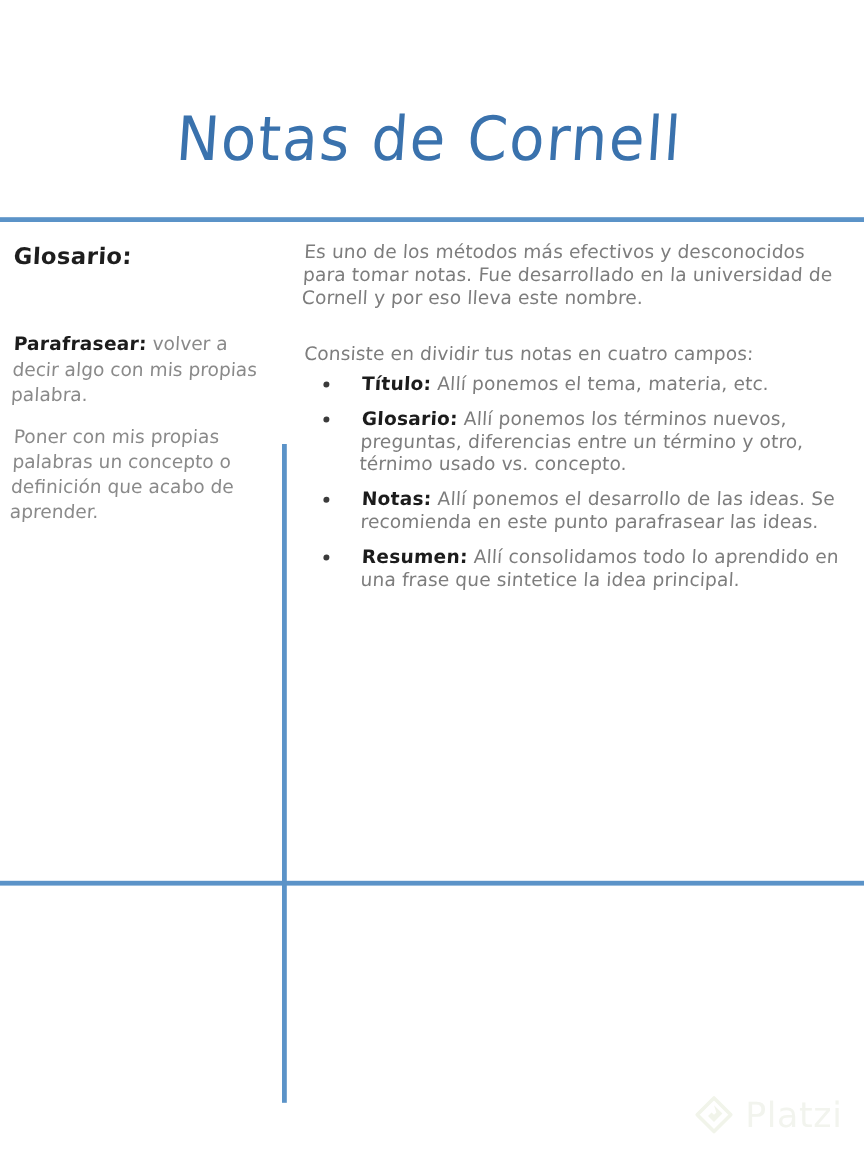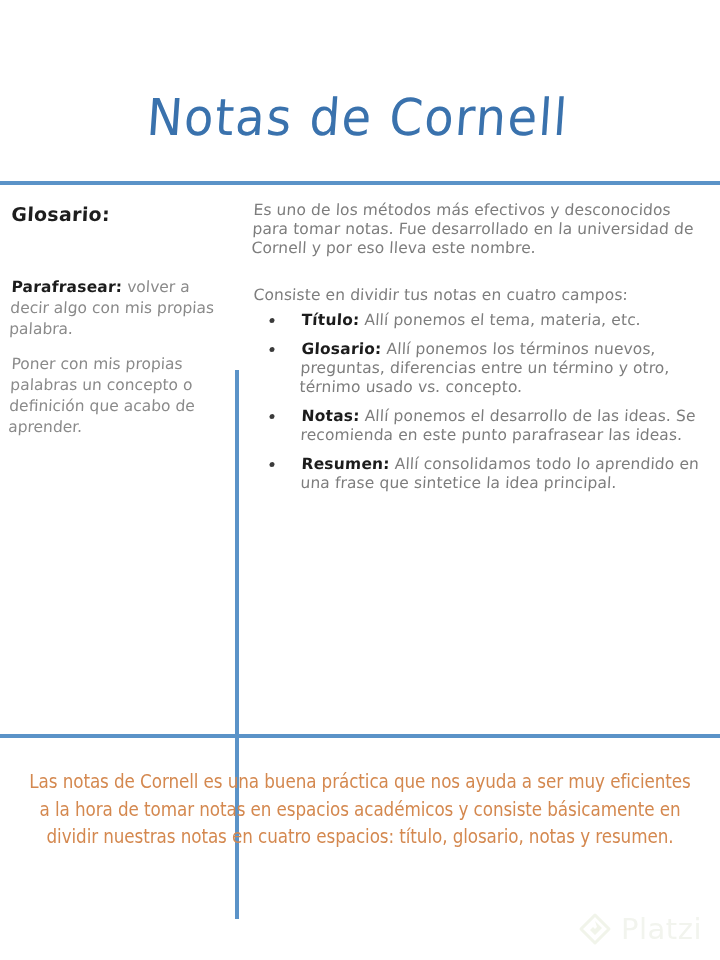--- a/index.html
+++ b/index.html
@@ -270,23 +270,20 @@
         <li class="hw">
           <span class="dot"></span>
           <span class="lead">Resumen:</span><span> Allí consolidamos todo lo aprendido en una frase que sintetice la idea principal.</span>
         </li>
       </ul>
     </div>
   </div>
 
   <div class="rule-bottom"></div>
 
-  <div class="summary">
-    <div class="summary-text">Las notas de Cornell es una buena práctica que nos ayuda a ser muy eficientes a la hora de tomar notas en espacios académicos y consiste básicamente en dividir nuestras notas en cuatro espacios: título, glosario, notas y resumen.</div>
-  </div>
 
   <div class="watermark">
     <span class="wm-mark">
       <svg width="34" height="34" viewBox="0 0 34 34" xmlns="http://www.w3.org/2000/svg">
         <g fill="none" stroke="#f1f4ea" stroke-width="3" stroke-linejoin="round">
           <path d="M17 3 L31 17 L17 31 L3 17 Z"></path>
         </g>
         <path d="M17 9 L24 16 L17 23 L12 18 L15 15 L17 17 L19 15 Z" fill="#f1f4ea"></path>
       </svg>
     </span>

